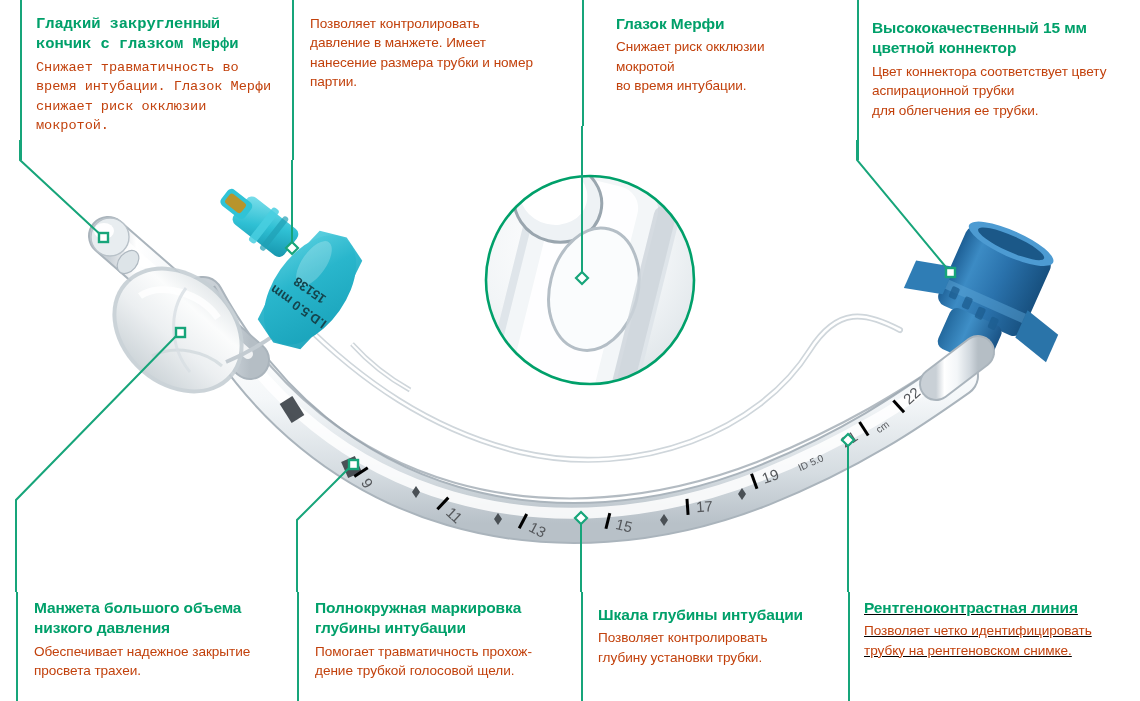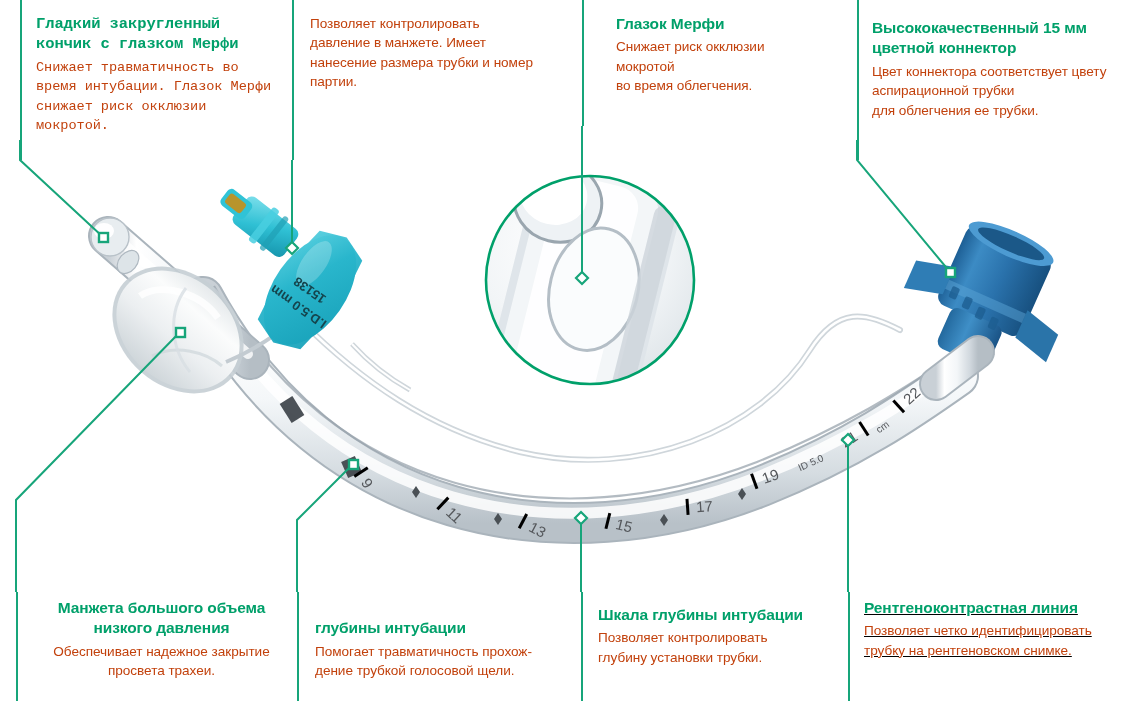--- a/index.html
+++ b/index.html
@@ -354,50 +354,50 @@
     </p>
   </div>
 
   <div class="callout" style="left:601px; top:14px; width:240px;margin-left:15px;">
     <p class="callout-title">
       <span>Глазок Мерфи</span>
     </p>
     <p class="callout-body">
       <span>Снижает риск окклюзии</span><br>
       <span>мокротой</span><br>
-      <span>во время облегчения.</span>
+      <span>во время интубации.</span>
     </p>
   </div>
 
   <div class="callout" style="left:872px; top:18px; width:262px;">
     <p class="callout-title">
       <span>Высококачественный 15 мм</span><br>
       <span>цветной коннектор</span>
     </p>
     <p class="callout-body">
       <span>Цвет коннектора соответствует цвету</span><br>
       <span>аспирационной трубки</span><br>
       <span>для облегчения ее трубки.</span>
     </p>
   </div>
 
-  <div class="callout" style="left:34px; top:598px; width:255px;text-align:center;">
+  <div class="callout" style="left:34px; top:598px; width:255px;">
     <p class="callout-title">
       <span>Манжета большого объема</span><br>
       <span>низкого давления</span>
     </p>
     <p class="callout-body">
       <span>Обеспечивает надежное закрытие</span><br>
       <span>просвета трахеи.</span>
     </p>
   </div>
 
   <div class="callout" style="left:315px; top:598px; width:255px;">
     <p class="callout-title">
-      <br>
+      <span>Полнокружная маркировка</span><br>
       <span>глубины интубации</span>
     </p>
     <p class="callout-body">
       <span>Помогает травматичность прохож-</span><br>
       <span>дение трубкой голосовой щели.</span>
     </p>
   </div>
 
   <div class="callout" style="left:598px; top:598px; width:250px;margin-top:7px;">
     <p class="callout-title">

